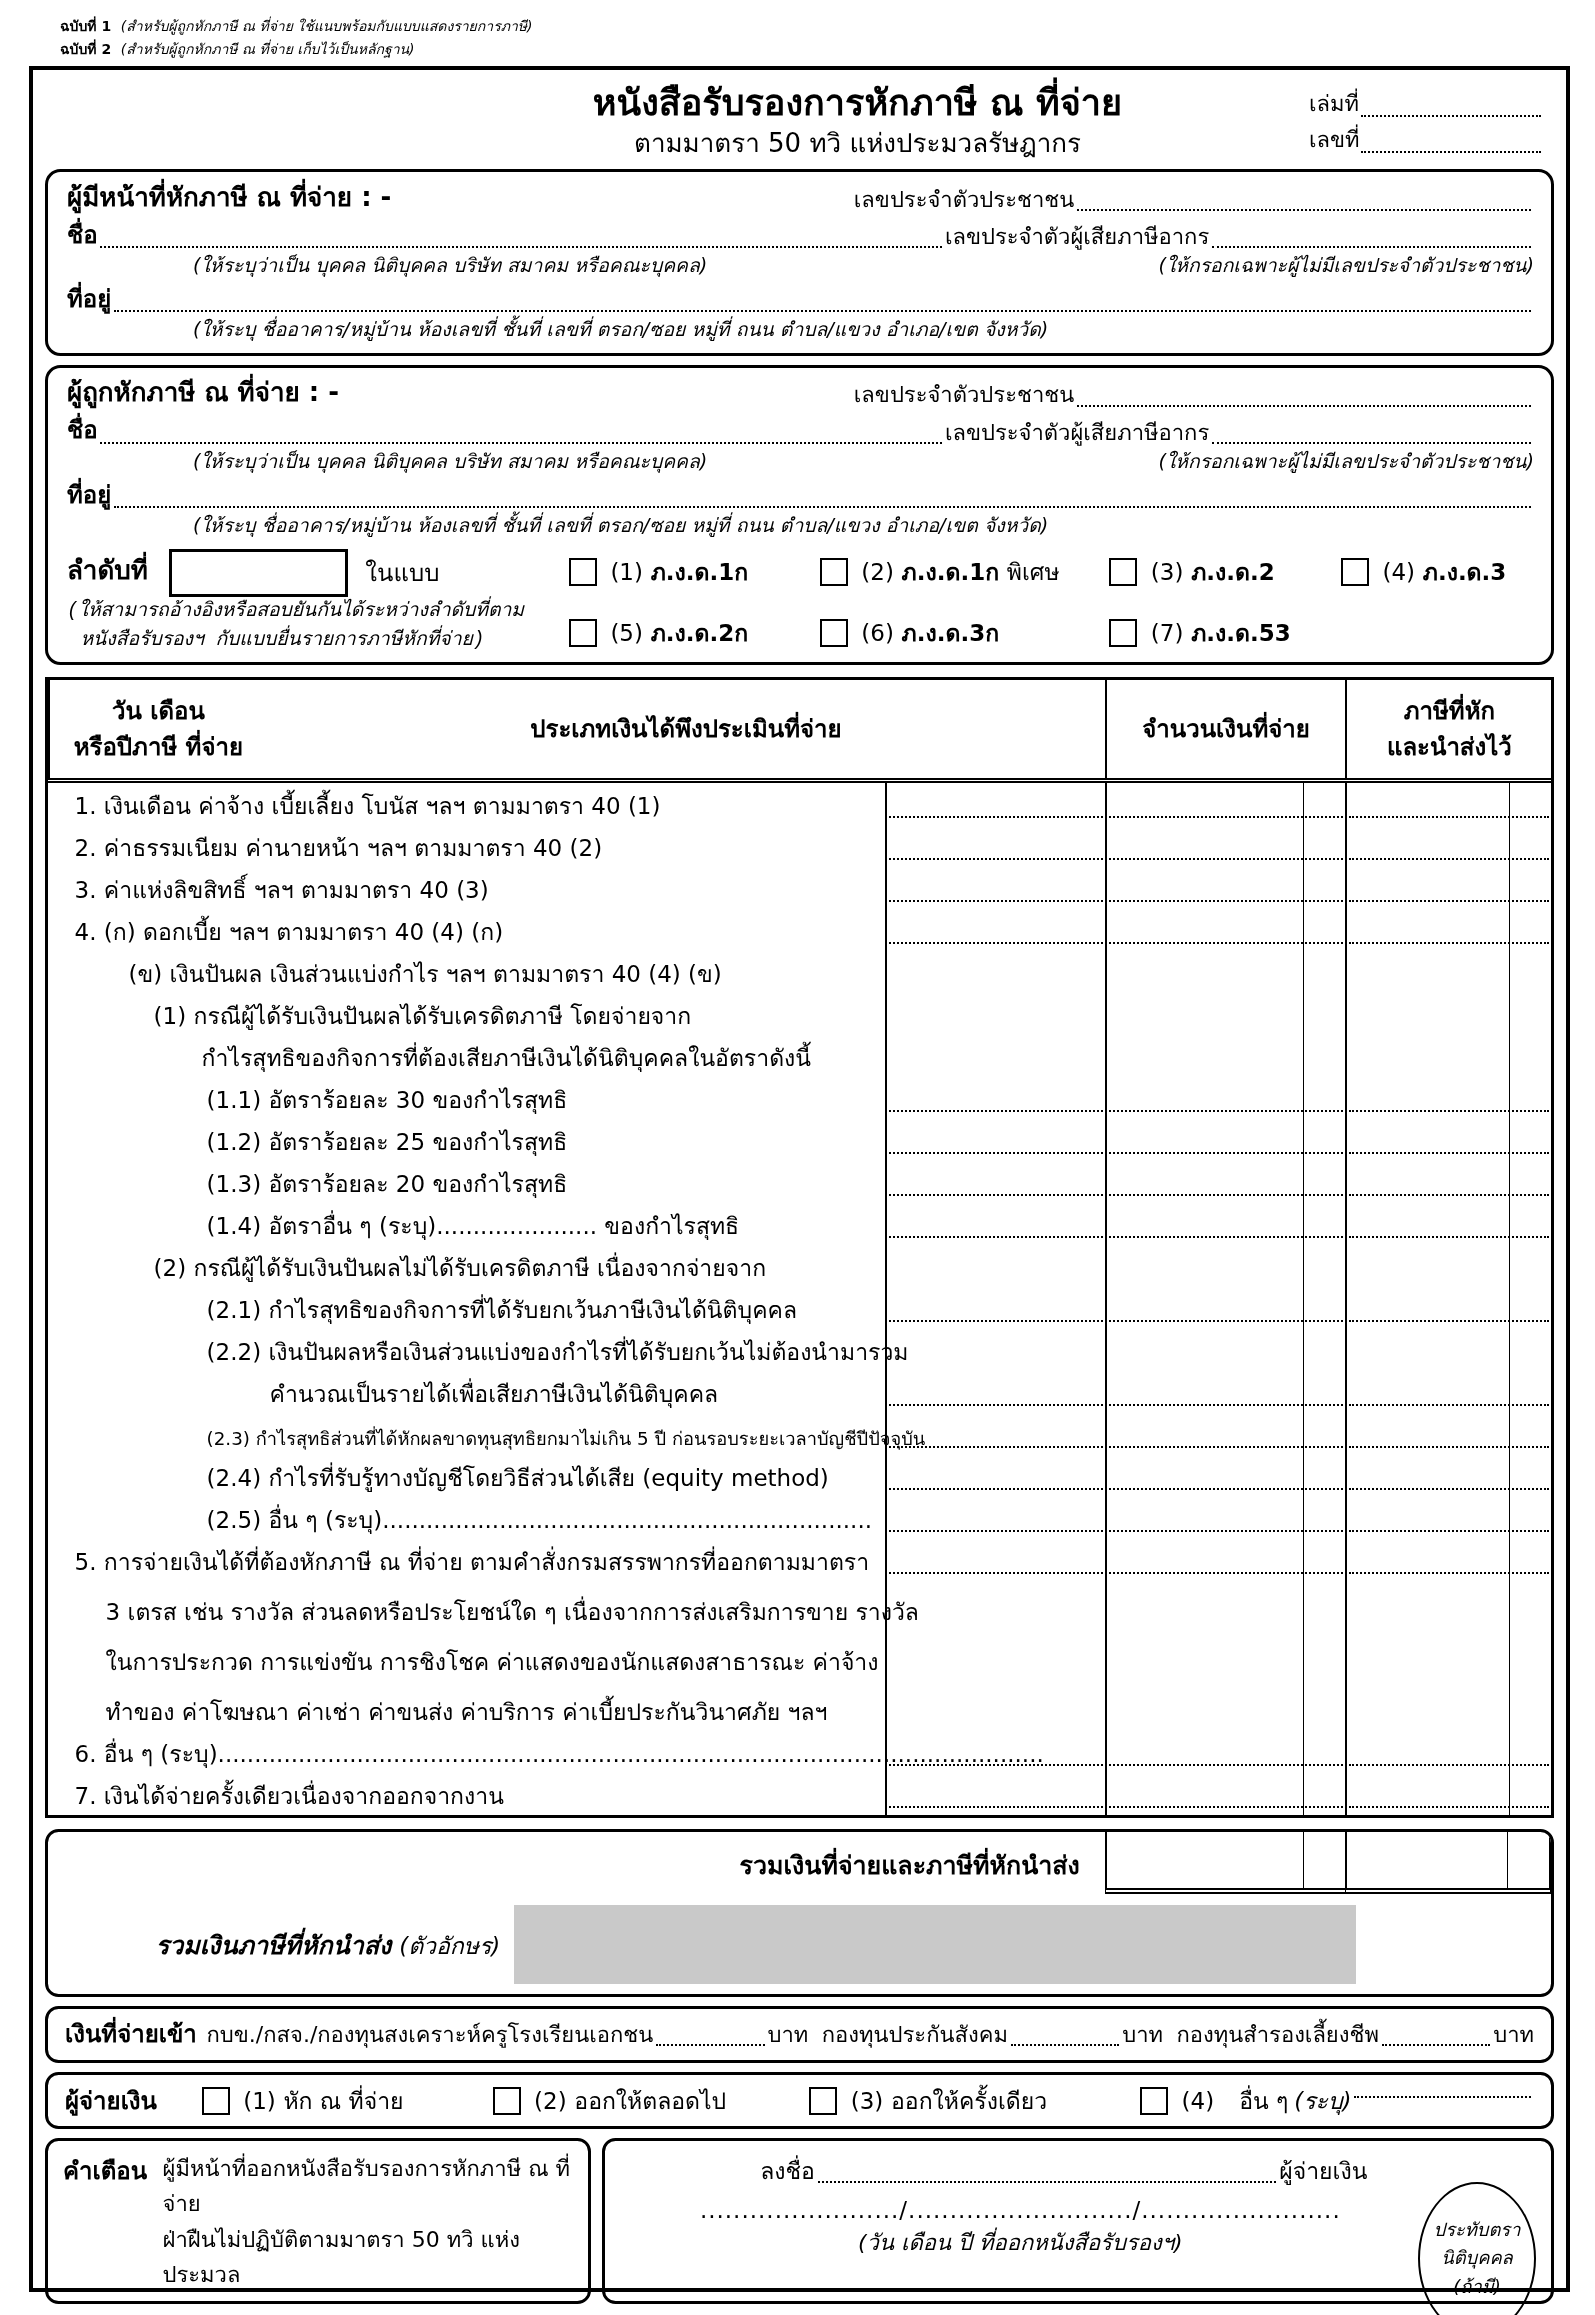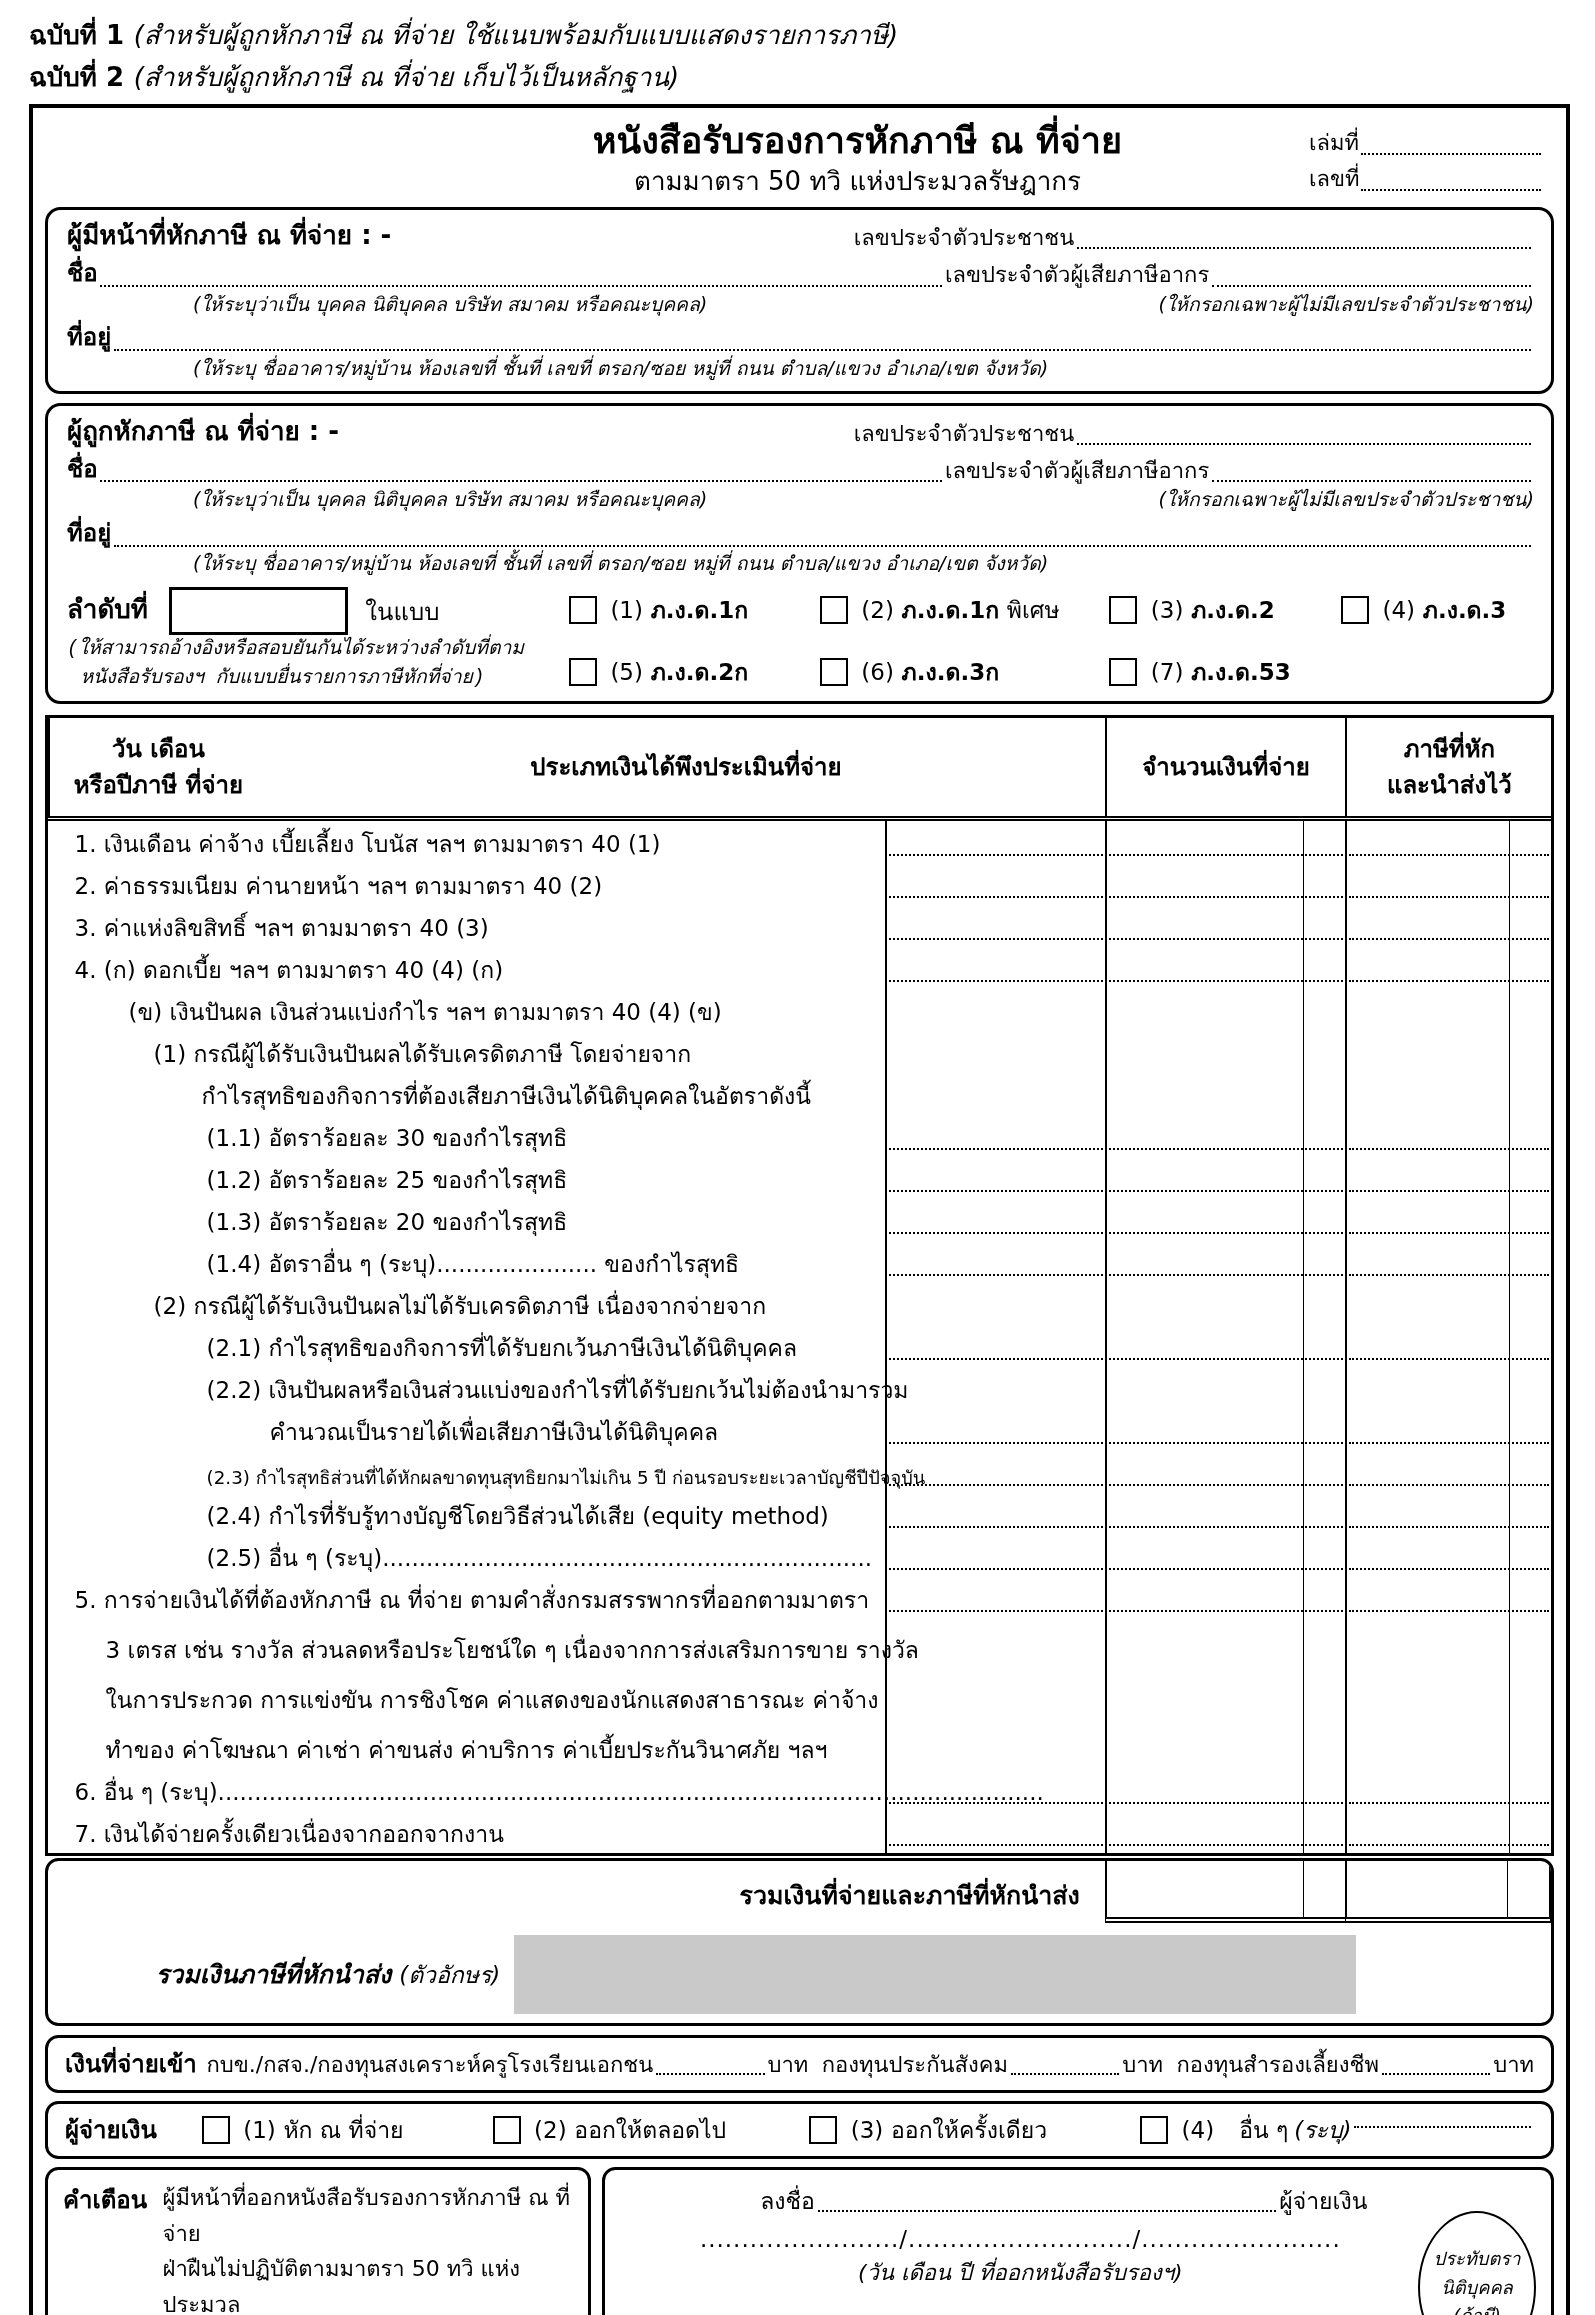--- a/index.html
+++ b/index.html
@@ -5,21 +5,21 @@
   * { margin:0; padding:0; box-sizing:border-box; }
   html,body { background:#fff; }
   body {
     width:1595px; height:2315px;
     font-family:"DejaVu Sans","Liberation Sans",sans-serif;
     color:#000; position:relative; overflow:hidden;
   }
   .page { position:absolute; left:0; top:0; width:1595px; height:2315px; padding:15.4px 25px 9.7px 29px; }
 
   
-  .copy-note { font-size:26px; line-height:1.6; display:flex; align-items:flex-end; }
+  .copy-note { font-size:14px; line-height:1.6; display:flex; align-items:flex-end;margin-left:31px; }
   .copy-note .n { font-weight:bold; margin-right:9.7px; }
   .copy-note .t { font-style:italic; }
 
   
   .main-box { border:4.8px solid #000; height:2226px; margin-top:5.8px; padding:3.9px 11.6px 5.8px 11.6px; position:relative; }
 
   .doc-nums { position:absolute; top:15.4px; right:25px; width:232px; font-size:22px; }
   .doc-nums .dn-row { display:flex; align-items:flex-end; height:36px; }
   .dotfill { flex:1; border-bottom:2.4px dotted #000; margin:0 0 4.8px 1.9px; }
 
@@ -59,21 +59,21 @@
   .trow { display:flex; }
   .td { min-height:42px; position:relative; }
   .td.desc { display:flex; align-items:flex-end; font-size:23px; line-height:1.35; padding-bottom:2.9px; white-space:nowrap; }
   .td.desc.small { font-size:18.3px; }
   .sub3::before { content:""; position:absolute; top:0; bottom:0; right:41px; border-left:1.4px solid #000; }
   .dots::after { content:""; position:absolute; left:1.9px; right:1.9px; bottom:6.8px; border-bottom:2.4px dotted #000; }
   .i0{padding-left:27px;} .i1{padding-left:81px;} .i2{padding-left:106px;}
   .i3{padding-left:159px;} .i4{padding-left:154px;} .i5{padding-left:222px;} .i6{padding-left:58px;}
 
   
-  .totals { border:3.4px solid #000; border-radius:13.5px; margin-top:2px; padding:0 0 9.7px 0; overflow:hidden; }
+  .totals { border:3.4px solid #000; border-radius:13.5px; margin-top:11px; padding:0 0 9.7px 0; overflow:hidden; }
   .tot-row1 { display:flex; }
   .tot-label { width:70.3%; text-align:right; font-size:25px; font-weight:bold; padding:13.5px 25px 0 0; }
   .tot-cell { height:62px; border-left:2.9px solid #000; border-bottom:6.8px double #000; position:relative; }
   .tot-cell.last { border-right:2.9px solid #000; }
   .tot-row2 { display:flex; align-items:center; margin-top:11.6px; }
   .tot2-label { width:31%; text-align:right; font-size:25px; padding-right:13.5px; white-space:nowrap; }
   .tot2-label .b { font-weight:bold;font-style:italic; }
   .tot2-label .it { font-style:italic; font-weight:normal; font-size:23px; }
   .graybox { width:56%; height:79px; background:#c9c9c9; }
 

